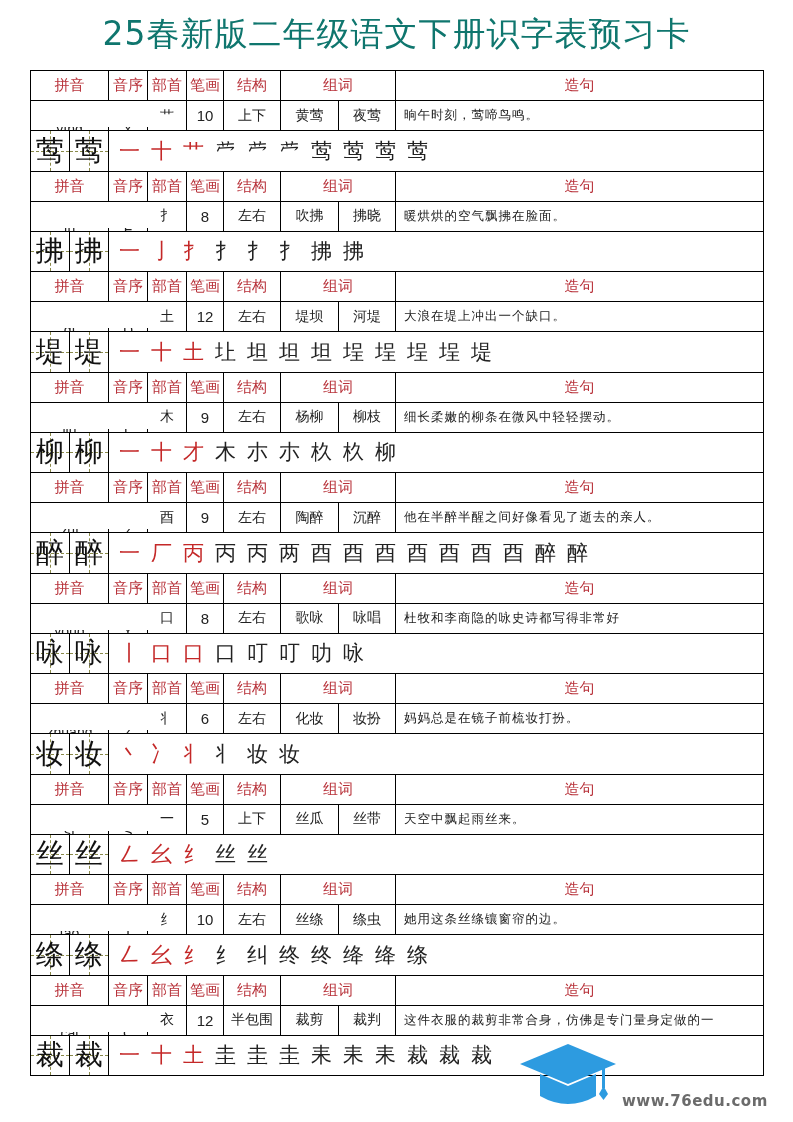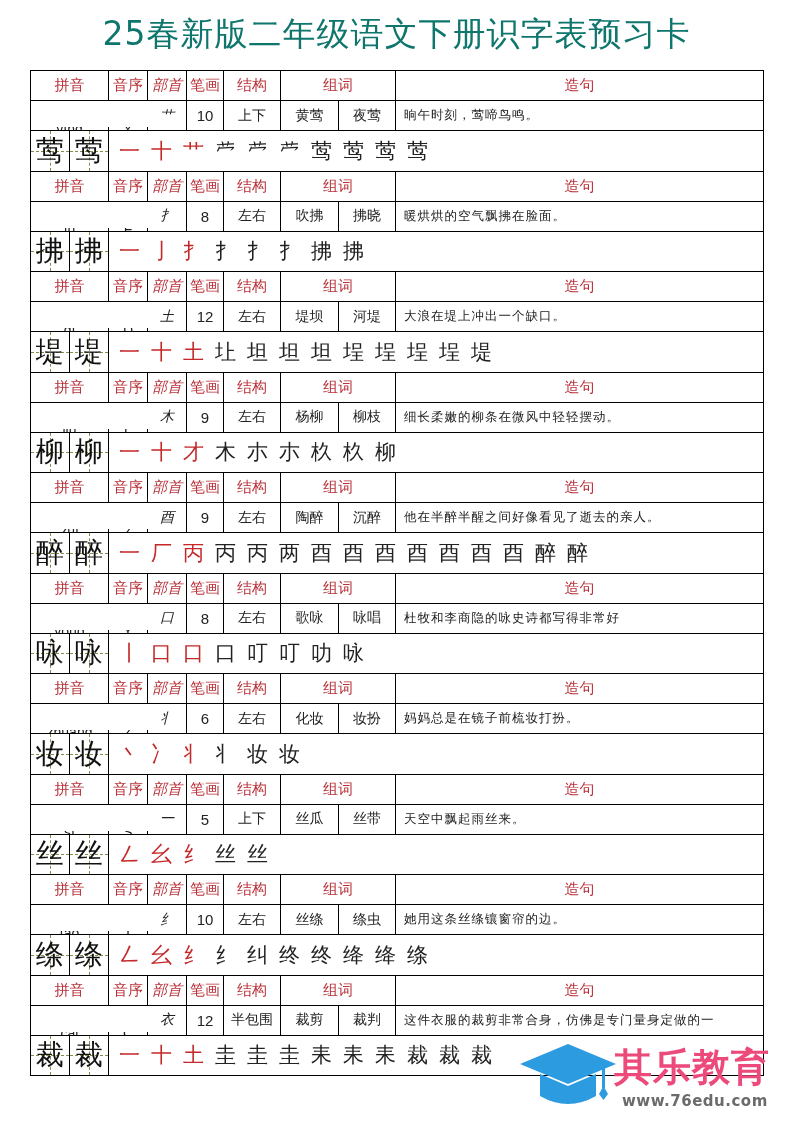--- a/index.html
+++ b/index.html
@@ -9,21 +9,21 @@
            font-family: "DejaVu Sans", "Liberation Sans", sans-serif; font-weight: normal;
            font-size: 33px; letter-spacing: 1px; color: #0f766e; }
   .sheet { position: absolute; left: 30px; top: 70px; width: 732px; border-left: 1.5px solid #000; border-right: 1.5px solid #000; border-top: 1.5px solid #000; }
   .block { width: 100%; }
   .row { display: flex; border-bottom: 1.5px solid #000; box-sizing: border-box; }
   .row.hdr { height: 30px; }
   .row.val { height: 30px; }
   .row.wr  { height: 40.5px; }
   .c { box-sizing: border-box; border-right: 1px solid #000; display: flex; align-items: center; justify-content: center; white-space: nowrap; overflow: hidden; }
   .c:last-child { border-right: none; }
-  .w-py { width: 78px; } .w-xu { width: 39px; } .w-bs { width: 39px; font-style: italic; } .w-bh { width: 37px; }
+  .w-py { width: 78px; } .w-xu { width: 39px; } .w-bs { width: 39px; } .w-bh { width: 37px; }
   .w-jg { width: 57px; } .w-z1 { width: 58px; } .w-z2 { width: 57px; } .w-zj { flex: 1; }
   .w-zc { width: 115px; }
   .hdr .c { color: #b8323a; font-size: 15px; }
   .val .c { font-size: 14px; color: #222; }
   .val .c.num { font-family: "Liberation Sans", "DejaVu Sans", sans-serif; font-size: 15px; }
   .pinyin, .initial { font-family: "Liberation Sans", "DejaVu Sans", sans-serif; font-size: 16px; position: relative; }
   .dash { background-image: linear-gradient(to right, #555 50%, transparent 50%), linear-gradient(to right, #555 50%, transparent 50%);
           background-size: 4px 1px, 4px 1px; background-repeat: repeat-x; background-position: 0 7px, 0 22px; margin-top: 26px; }
   .sent { justify-content: flex-start !important; padding-left: 8px; font-size: 12.5px !important; letter-spacing: 1px; }
   .grid-cell { width: 39px; height: 100%; position: relative; box-sizing: border-box; border-right: 1px solid #000; display: flex; align-items: center; justify-content: center; font-size: 28px; font-family: "DejaVu Serif", serif; }
@@ -482,15 +482,14 @@
   </div>
 </div>
 
 <div class="logo">
   <svg class="cap" width="100" height="70" viewBox="0 0 100 70">
     <polygon points="50,4 98,24 50,44 2,24" fill="#2d9be0"></polygon>
     <path d="M22 34 L22 56 Q50 72 78 56 L78 34 L50 46 Z" fill="#2d9be0"></path>
     <rect x="84" y="26" width="3" height="22" fill="#2d9be0"></rect>
     <polygon points="85.5,46 90,54 85.5,60 81,54" fill="#2d9be0"></polygon>
   </svg>
-  <div class="logo-text">其乐教育</div>
   <div class="logo-url">www.76edu.com</div>
 </div>
 
 </body></html>

